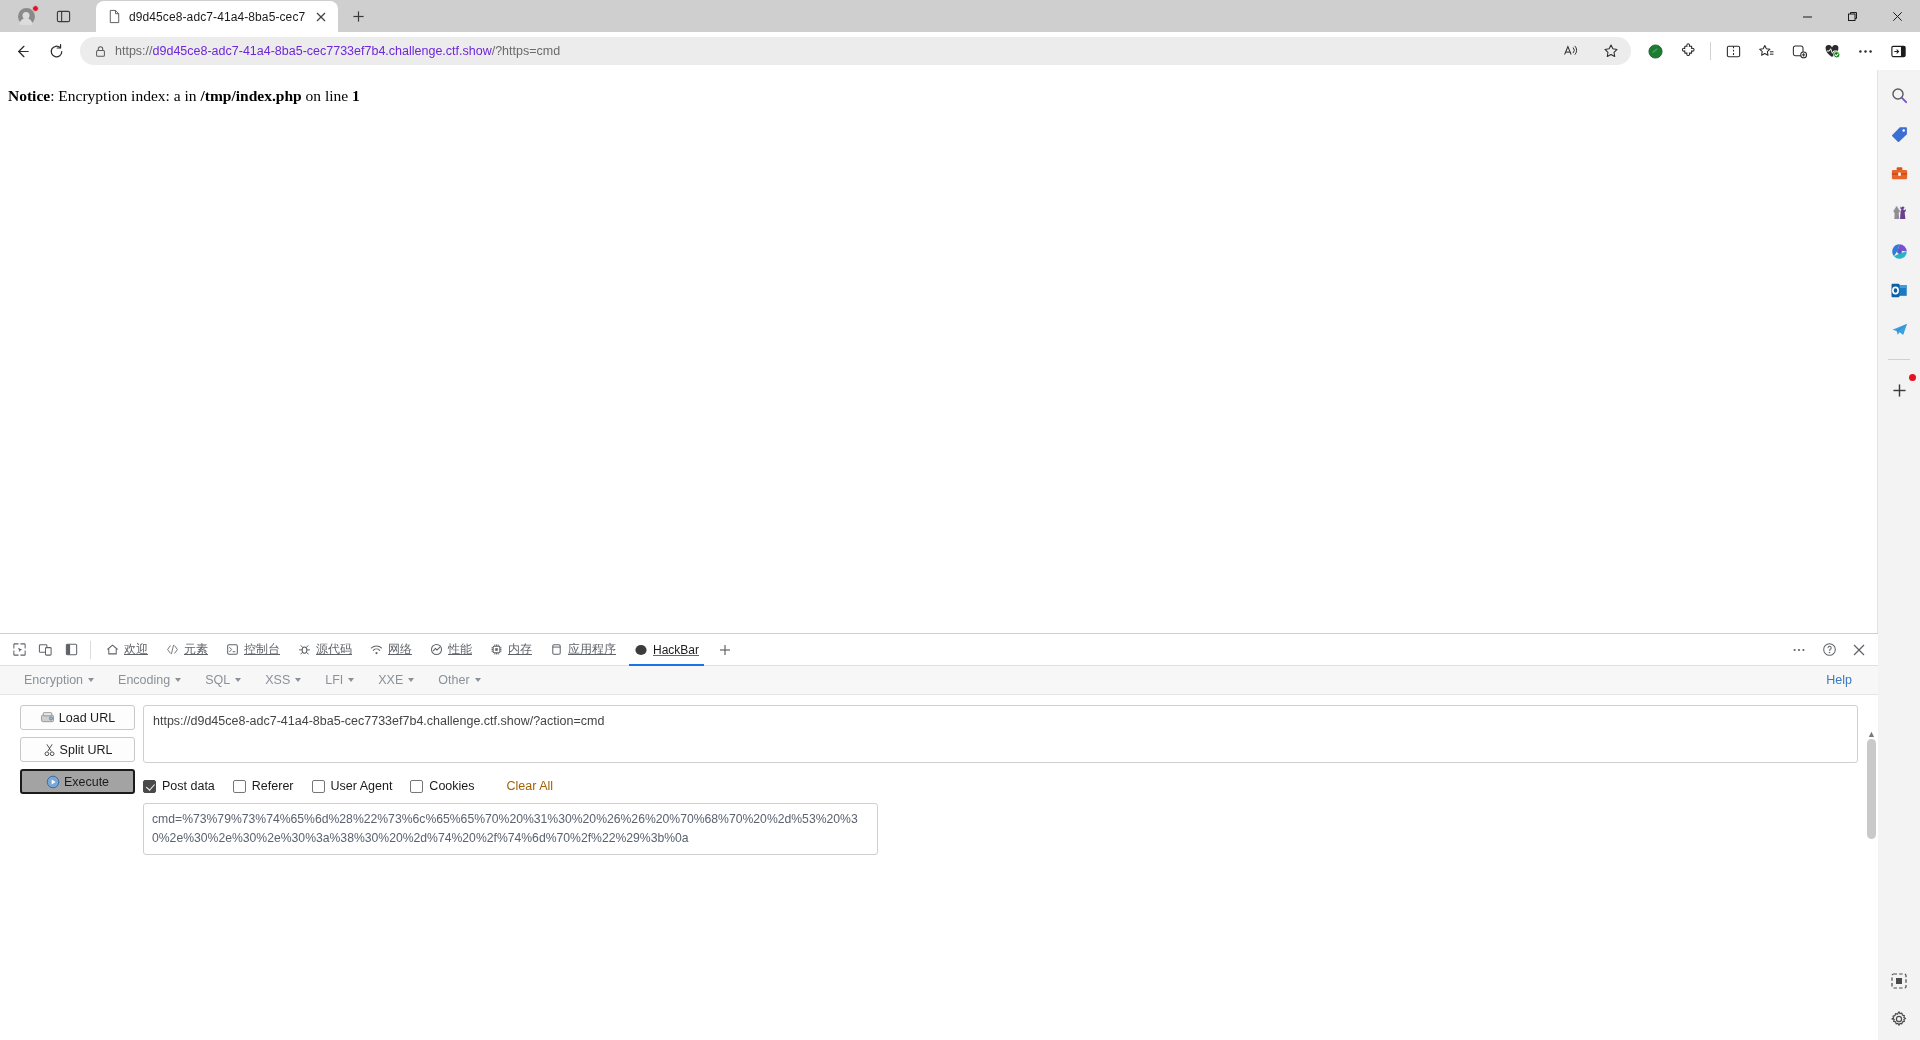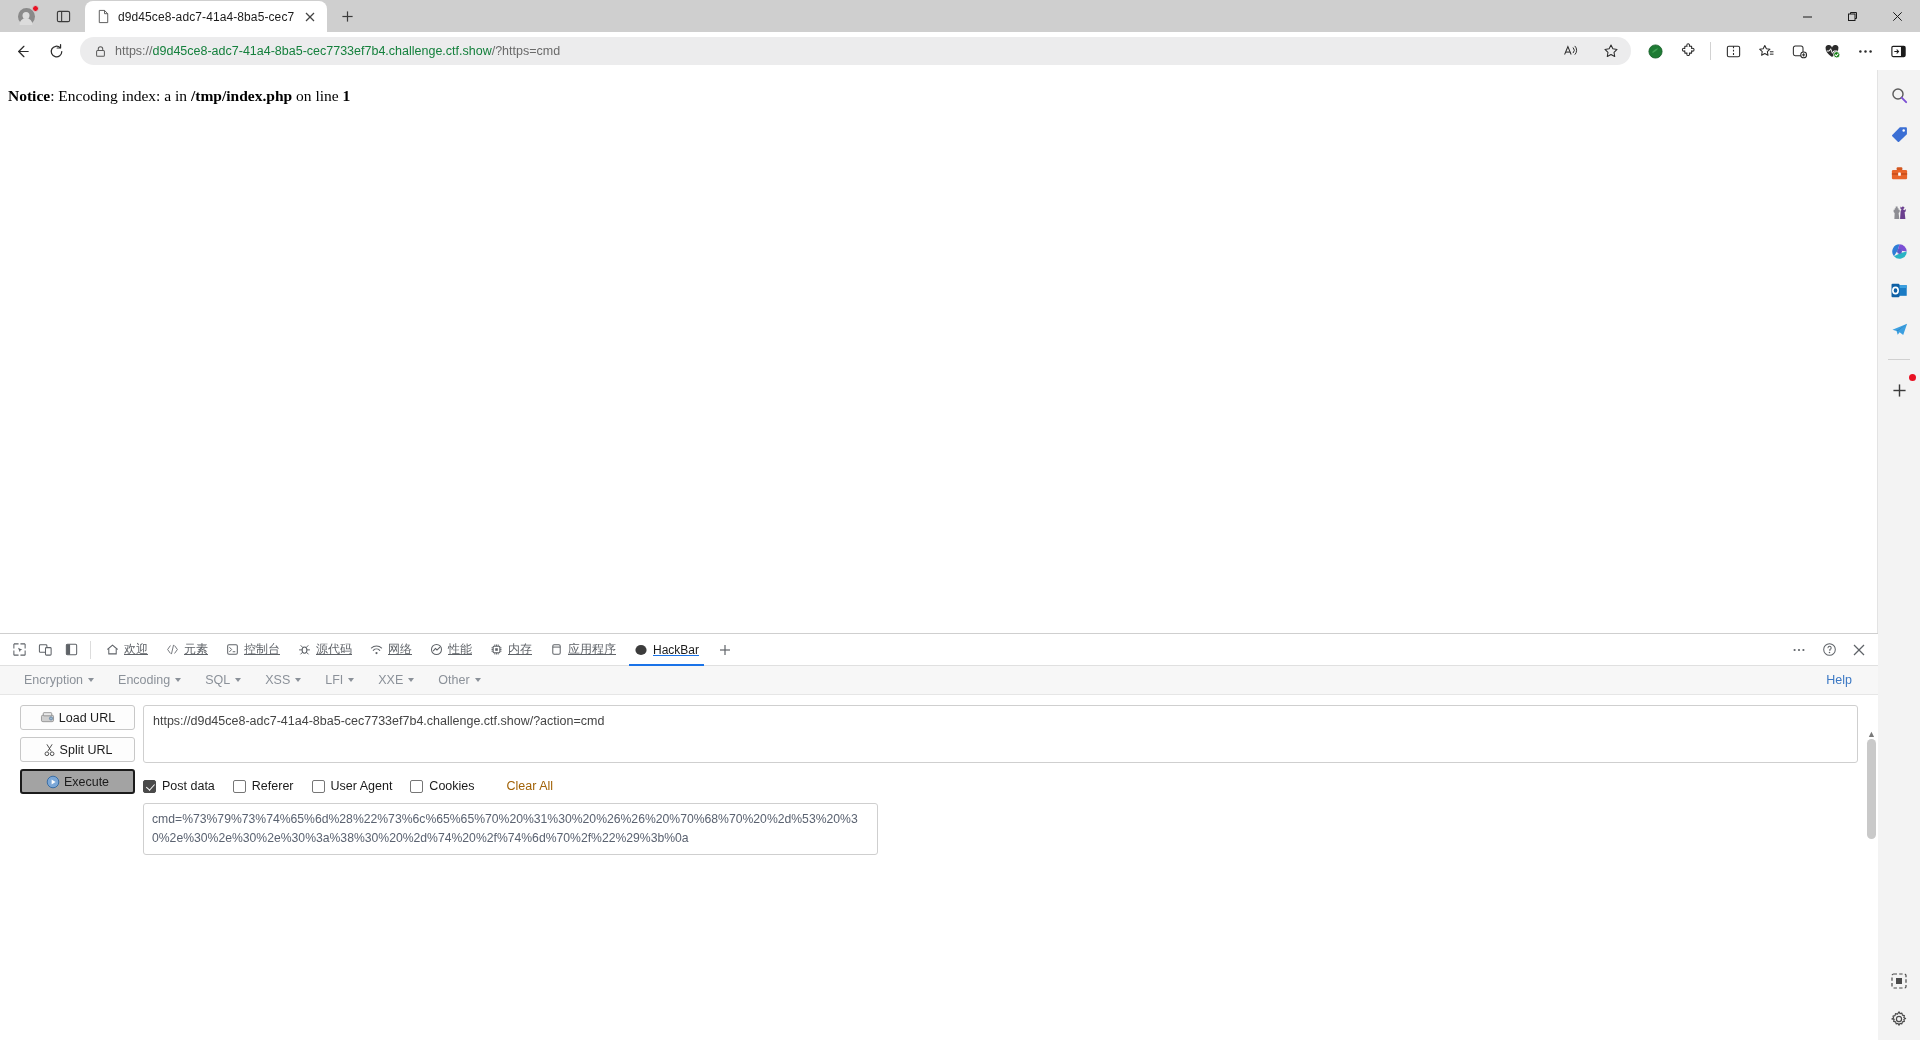--- a/index.html
+++ b/index.html
@@ -37,21 +37,21 @@
     position: absolute; top: 4px; right: 7px; width: 7px; height: 7px; border-radius: 50%;
     background: #e81123; border: 1.5px solid #cfcfcf;
   }
   .tab-icon-btn {
     width: 34px; height: 30px; display: flex; align-items: center; justify-content: center;
     margin-bottom: 1px;
   }
   .tab {
     height: 31px; min-width: 180px; max-width: 250px; background: #ffffff;
     border-radius: 8px 8px 0 0; display: flex; align-items: center; gap: 7px;
-    padding: 0 8px 0 11px; margin-left: 5px; position: relative;
+    padding: 0 8px 0 11px; margin-left: 16px; position: relative;
   }
   .tab-favicon { width: 15px; height: 15px; flex: 0 0 15px; }
   .tab-title {
     font-size: 12px; color: #1b1b1b; white-space: nowrap; overflow: hidden;
     flex: 1; letter-spacing: .1px;
   }
   .tab-close { width: 18px; height: 18px; display:flex; align-items:center; justify-content:center; flex:0 0 18px;}
   .newtab-btn { width: 30px; height: 30px; display:flex; align-items:center; justify-content:center; margin-left: 5px; margin-bottom: 1px;}
   .win-controls { position: absolute; right: 0; top: 0; display: flex; height: 32px; }
   .win-btn { width: 45px; height: 32px; display: flex; align-items: center; justify-content: center; }
@@ -61,21 +61,21 @@
     padding: 0 6px; gap: 2px; flex: 0 0 38px;
   }
   .tb-btn { width: 32px; height: 32px; border-radius: 5px; display:flex; align-items:center; justify-content:center; flex: 0 0 32px;}
   .omnibox {
     flex: 1; height: 28px; background: #ececed; border-radius: 14px;
     display: flex; align-items: center; padding: 0 4px 0 10px; margin: 0 6px;
     gap: 8px; min-width: 0;
   }
   .omnibox-text { font-size: 12.5px; color: #444; white-space: nowrap; overflow: hidden; flex: 1; }
   .omnibox-text .dim { color: #6a6a6a; }
-  .omnibox-text .strong { color: #15803d; }
+  .omnibox-text .strong { color: #6d28d9; }
   .tb-right { display: flex; align-items: center; gap: 1px; }
   .tb-sep { width: 1px; height: 18px; background: #d2d2d2; margin: 0 5px; }
 
   
   .content-wrap { flex: 1; display: flex; min-height: 0; background: #ffffff; }
   .page-area { flex: 1; display: flex; flex-direction: column; min-width: 0; background: #ffffff;}
   .page-body {
     flex: 0 0 563px; background: #ffffff; padding: 17px 0 0 8px; overflow: hidden;
     border-right: 1px solid #e3e3e3;
   }
@@ -328,21 +328,21 @@
         </svg>
       </div>
     </div>
   </div>
 
   <div class="content-wrap">
     <div class="page-area">
 
       <div class="page-body">
         <div class="php-notice">
-          <b>Notice</b><span>: </span><span>Encoding index: a in </span><b>/tmp/index.php</b><span> on line </span><b>1</b>
+          <b>Notice</b><span>: </span><span>Encryption index: a in </span><b>/tmp/index.php</b><span> on line </span><b>1</b>
         </div>
       </div>
 
       <div class="devtools">
         <div class="dt-tabbar">
           <div class="dt-iconbtn">
             <svg width="15" height="15" viewBox="0 0 16 16">
               <path d="M2 2h5M2 2v5M14 2H9M14 2v5M2 14h5M2 14V9M14 14H9M14 14V9" fill="none" stroke="#5f6368" stroke-width="1.1"></path>
               <path d="M6.4 6l4.6 2.2-2 .6-.6 2z" fill="#5f6368"></path>
             </svg>

